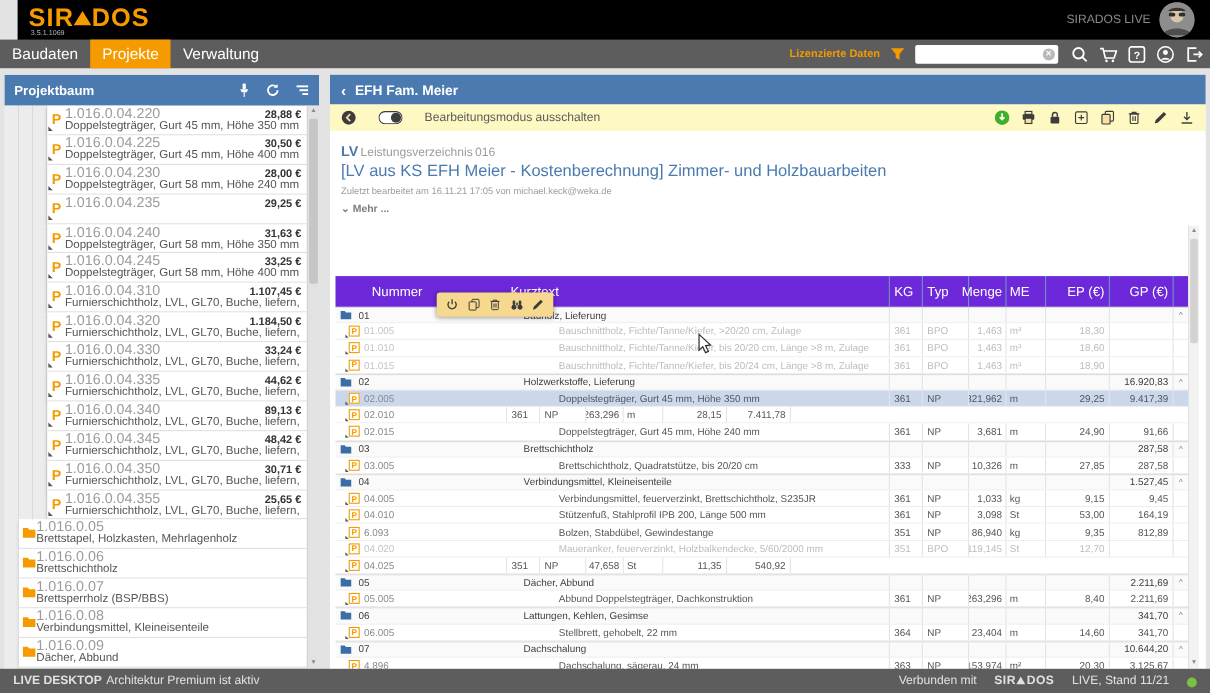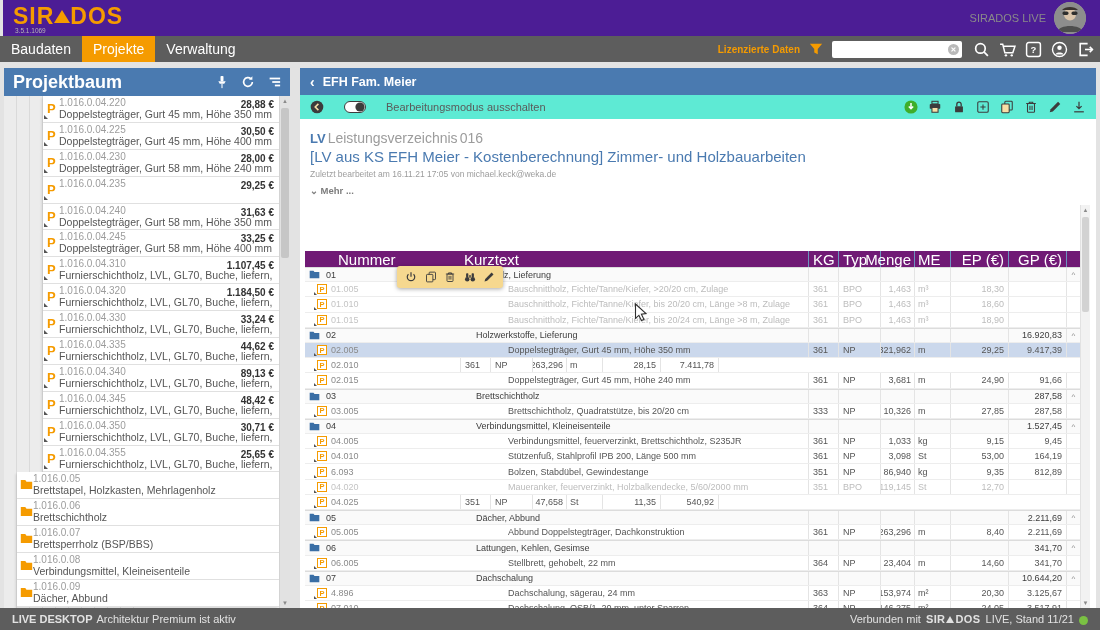--- a/index.html
+++ b/index.html
@@ -1,21 +1,21 @@
 <!DOCTYPE html>
 <html><head>
 <meta charset="utf-8">
 <style>
   *{box-sizing:border-box;margin:0;padding:0}
   html,body{width:1100px;height:630px}
   body{position:relative;font-family:"Liberation Sans",sans-serif;background:#e3e3e3;overflow:hidden}
   svg{display:block}
 
   
-  .header{position:absolute;top:0;left:3px;right:0;height:40px;background:#4c1d95}
+  .header{position:absolute;top:0;left:16px;right:0;height:40px;background:#000000}
   .logo{position:absolute;left:10px;top:3px;color:#f59b00;font-weight:bold;font-size:23px;letter-spacing:1px;line-height:26px}
   .logo .tri{display:inline-block;width:0;height:0;border-left:8px solid transparent;border-right:8px solid transparent;border-bottom:13px solid #f59b00;margin:0 0 1px 0;vertical-align:baseline}
   .version{position:absolute;left:12px;top:27px;font-size:6.5px;color:#b5b5b5}
   .account{position:absolute;right:54px;top:12px;font-size:11px;color:#8a8a8a}
   .avatar{position:absolute;right:14px;top:2px;width:32px;height:32px;border-radius:50%;overflow:hidden;background:#9a9a9a}
 
   
   .nav{position:absolute;top:36px;left:0;right:0;height:26px;background:#5d5d5d}
   .tabs{display:flex;height:26px;align-items:stretch}
   .tab{color:#fff;font-size:14px;padding:0 11px;display:flex;align-items:center;cursor:default}
@@ -24,59 +24,59 @@
   .lic{color:#f59b00;font-size:10px;font-weight:bold}
   .funnel{width:14px;height:14px}
   .searchbox{width:130px;height:17px;background:#fff;border-radius:2px;position:relative;margin-right:2px}
   .searchbox input{position:absolute;inset:0;border:0;outline:none;background:transparent;font-size:10px;padding:0 16px 0 5px;font-family:"Liberation Sans",sans-serif}
   .clear{position:absolute;right:3px;top:3px;width:11px;height:11px;border-radius:50%;background:#b9b9b9;color:#fff;font-size:7px;line-height:11px;text-align:center;font-weight:bold}
   .nico{width:17px;height:17px;color:#fff}
 
   
   .sidebar{position:absolute;left:4px;top:68px;width:286px;bottom:22px;background:#ececec;overflow:hidden}
   .sb-head{height:28px;background:#4a7ab0;color:#fff;display:flex;align-items:center;padding:0 9px}
-  .sb-title{font-weight:bold;font-size:18px;flex:1}
+  .sb-title{font-weight:bold;font-size:12px;flex:1}
   .sb-icons{display:flex;gap:12px;align-items:center}
   .sb-icons svg{width:14px;height:14px;color:#fff}
   .guides{position:absolute;left:0;top:28px;bottom:0;width:132px;background:repeating-linear-gradient(90deg,#ececec 0 12px,#dadada 12px 13px)}
   .tree{position:absolute;left:0;right:11px;top:28px;bottom:0;overflow:hidden}
   .node{position:relative;background:#fff;border-bottom:1px solid #e0e0e0;height:26.9px;margin-left:39px;padding:2px 4px 0 16px;box-shadow:-2px 2px 2px rgba(0,0,0,.07)}
   .node.k-folder{margin-left:13px}
-  .node .num{font-size:10px;color:#9c9c9c;line-height:10px}
+  .node .num{font-size:13px;color:#9c9c9c;line-height:10px}
   .node .price{position:absolute;right:5px;top:3px;font-size:10px;font-weight:bold;color:#333}
   .node .desc{font-size:10.5px;color:#555;line-height:13px;white-space:nowrap;overflow:hidden}
   .p-ico{position:absolute;left:4px;top:5px;color:#f59b00;font-weight:bold;font-size:13px}
   .p-ico::after{content:"";position:absolute;left:-3px;bottom:-3px;border-left:4px solid #555;border-top:4px solid transparent}
   .f-ico{position:absolute;left:3px;top:7px}
   .sb-scroll{position:absolute;right:0;top:28px;bottom:0;width:11px;background:#e2e2e2;border-left:1px solid #d3d3d3}
   .arr{position:absolute;left:0;right:0;text-align:center;font-size:6px;color:#8a8a8a;line-height:10px}
   .arr.up{top:0}.arr.dn{bottom:0}
   .thumb{position:absolute;left:1px;right:1px;background:#c6c6c6;border-radius:2px}
 
   
   .main{position:absolute;left:300px;top:68px;width:796px;bottom:22px;background:#fff}
   .m-title{height:27px;background:#4a7ab0;color:#fff;font-size:12.5px;font-weight:bold;display:flex;align-items:center;padding:0 10px;gap:8px}
   .m-title .chev{font-size:14px;font-weight:bold}
-  .m-toolbar{height:24px;background:#5eead4;display:flex;align-items:center;padding:0 10px;gap:20px}
+  .m-toolbar{height:24px;background:#fef9c3;display:flex;align-items:center;padding:0 10px;gap:20px}
   .tb-text{font-size:11px;color:#5a5a5a}
   .tb-right{margin-left:auto;display:flex;gap:10px;align-items:center;color:#3c3c3c}
   .tb-right svg,.m-toolbar .tico svg{width:14px;height:14px}
   .tico{color:#3c3c3c}
   .m-content{position:absolute;top:55px;left:0;right:0;bottom:0;background:#fff;overflow:hidden}
   .lv-block{padding:7px 0 0 10px}
   .lv-line1{display:flex;align-items:baseline;gap:2px}
   .lv-badge{color:#4a7ab0;font-weight:bold;font-size:13px}
-  .lv-type,.lv-num{font-size:14px;color:#9c9c9c}
+  .lv-type,.lv-num{font-size:11px;color:#9c9c9c}
   .lv-title{color:#4a7ab0;font-size:15px;margin-top:2px;white-space:nowrap}
   .lv-edited{font-size:8.5px;color:#9c9c9c;margin-top:4px}
   .lv-more{font-size:9.5px;color:#7d7d7d;font-weight:bold;margin-top:6px}
 
   
   .table{position:absolute;left:5px;top:128px;width:775px}
-  .thead{display:flex;height:16px;background:#701a75;color:#fff;font-size:15px;align-items:center}
+  .thead{display:flex;height:28px;background:#6d28d9;color:#fff;font-size:12px;align-items:center}
   .thead>div{height:100%;display:flex;align-items:center}
   .thead .sep{border-left:1px solid #6d93bf}
   .h-num{width:155px;padding-left:33px}
   .h-text{width:348px;padding-left:4px}
   .h-kg{width:30px;padding-left:4px}
   .h-typ{width:42px;padding-left:4px}
   .h-menge{width:34px;justify-content:flex-end;padding-right:3px}
   .h-me{width:36px;padding-left:3px}
   .h-ep{width:58px;justify-content:flex-end;padding-right:4px}
   .h-gp{width:58px;justify-content:flex-end;padding-right:4px}
@@ -109,21 +109,21 @@
 
   
   .popup{position:absolute;left:397px;top:266px;width:106px;height:22px;background:#f6d88f;border-radius:3px;box-shadow:0 1px 4px rgba(0,0,0,.35);display:flex;align-items:center;justify-content:space-between;padding:0 8px;z-index:6;color:#3c3c3c}
   .popup svg{width:12px;height:12px}
 
   .cursor{position:absolute;left:634px;top:303px;z-index:9}
 
   
   .statusbar{position:absolute;left:0;right:0;bottom:0;height:22px;background:#5d5d5d;color:#e2e2e2;font-size:11px;display:flex;align-items:center;padding:0 12px}
   .st-left b{margin-right:4px}
-  .st-right{margin-left:auto;display:flex;align-items:flex-end;gap:5px}
+  .st-right{margin-left:auto;display:flex;align-items:flex-end;gap:16px}
   .brand-inline{font-weight:bold;letter-spacing:.4px;display:inline-flex;align-items:baseline}
   .brand-inline .tri{display:inline-block;width:0;height:0;border-left:4px solid transparent;border-right:4px solid transparent;border-bottom:7px solid #e2e2e2;margin:0 1px}
   .green-dot{width:9px;height:9px;border-radius:50%;background:#7ac143}
 </style>
 </head>
 <body>
 
 <div class="header">
   <div class="logo"><span>SIR</span><span class="tri"></span><span>DOS</span></div>
   <div class="version">3.5.1.1069</div>

